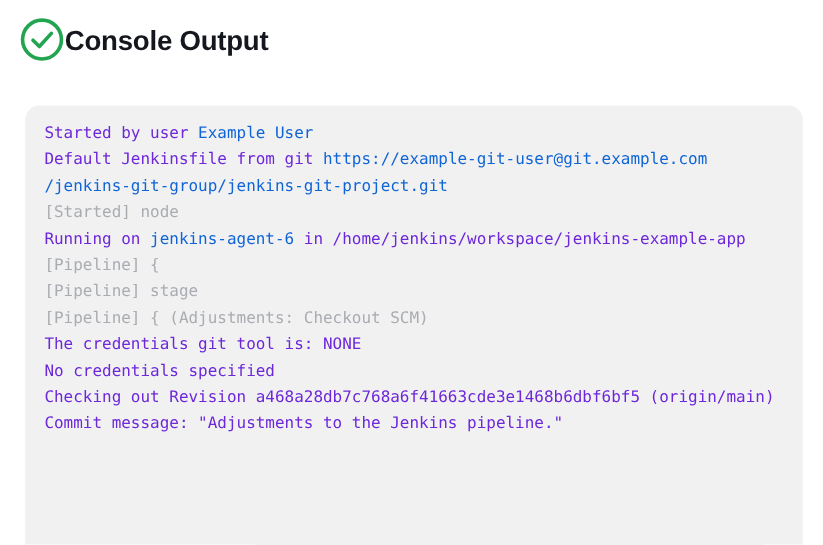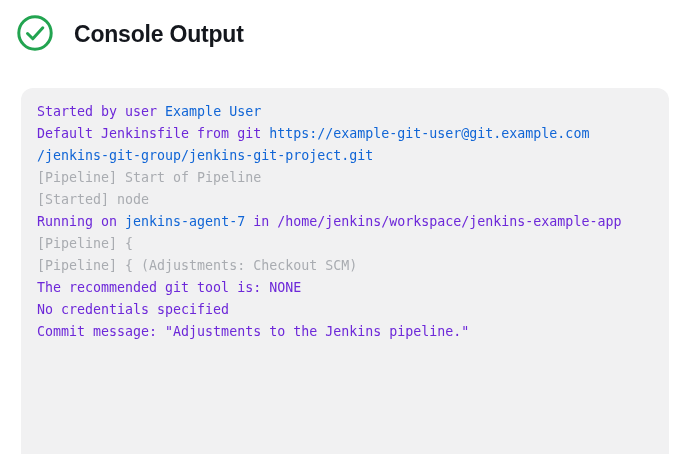--- a/index.html
+++ b/index.html
@@ -11,21 +11,21 @@
   .page {
     position: relative;
     width: 686px;
     height: 454px;
     overflow: hidden;
     background: #ffffff;
   }
   .header {
     display: flex;
     align-items: center;
-    gap: 20px;
+    gap: 0;
     padding: 13px 0 0 16px;
     height: 40px;
     text-align: right;
   }
   .status-icon {
     width: 38px;
     height: 38px;
     flex: 0 0 auto;
   }
   .page-title {
@@ -71,22 +71,23 @@
         <path d="M11.5 19.5 L16.8 24.8 L26.8 13.8" fill="none" stroke="#22a450" stroke-width="3" stroke-linecap="round" stroke-linejoin="round"></path>
       </svg>
     </span>
     <h1 class="page-title">Console Output</h1>
   </div>
 
   <div class="console-box">
       <div class="log-line"><span class="plain">Started by user </span><span class="link">Example User</span></div>
       <div class="log-line"><span class="plain">Default Jenkinsfile from git </span><span class="link">https://example-git-user@git.example.com</span></div>
       <div class="log-line"><span class="link">/jenkins-git-group/jenkins-git-project.git</span></div>
-      <div class="log-line"><span class="muted">[Pipeline] Start of Pipeline</span></div>
       <div class="log-line"><span class="muted">[Started] node</span></div>
-      <div class="log-line"><span class="plain">Running on </span><span class="link">jenkins-agent-7</span><span class="plain"> in /home/jenkins/workspace/jenkins-example-app</span></div>
+      <div class="log-line"><span class="plain">Running on </span><span class="link">jenkins-agent-6</span><span class="plain"> in /home/jenkins/workspace/jenkins-example-app</span></div>
       <div class="log-line"><span class="muted">[Pipeline] {</span></div>
+      <div class="log-line"><span class="muted">[Pipeline] stage</span></div>
       <div class="log-line"><span class="muted">[Pipeline] { (Adjustments: Checkout SCM)</span></div>
-      <div class="log-line"><span class="plain">The recommended git tool is: NONE</span></div>
+      <div class="log-line"><span class="plain">The credentials git tool is: NONE</span></div>
       <div class="log-line"><span class="plain">No credentials specified</span></div>
+      <div class="log-line"><span class="plain">Checking out Revision a468a28db7c768a6f41663cde3e1468b6dbf6bf5 (origin/main)</span></div>
       <div class="log-line"><span class="plain">Commit message: "Adjustments to the Jenkins pipeline."</span></div>
     </div>
 </div>
 
 </body></html>

